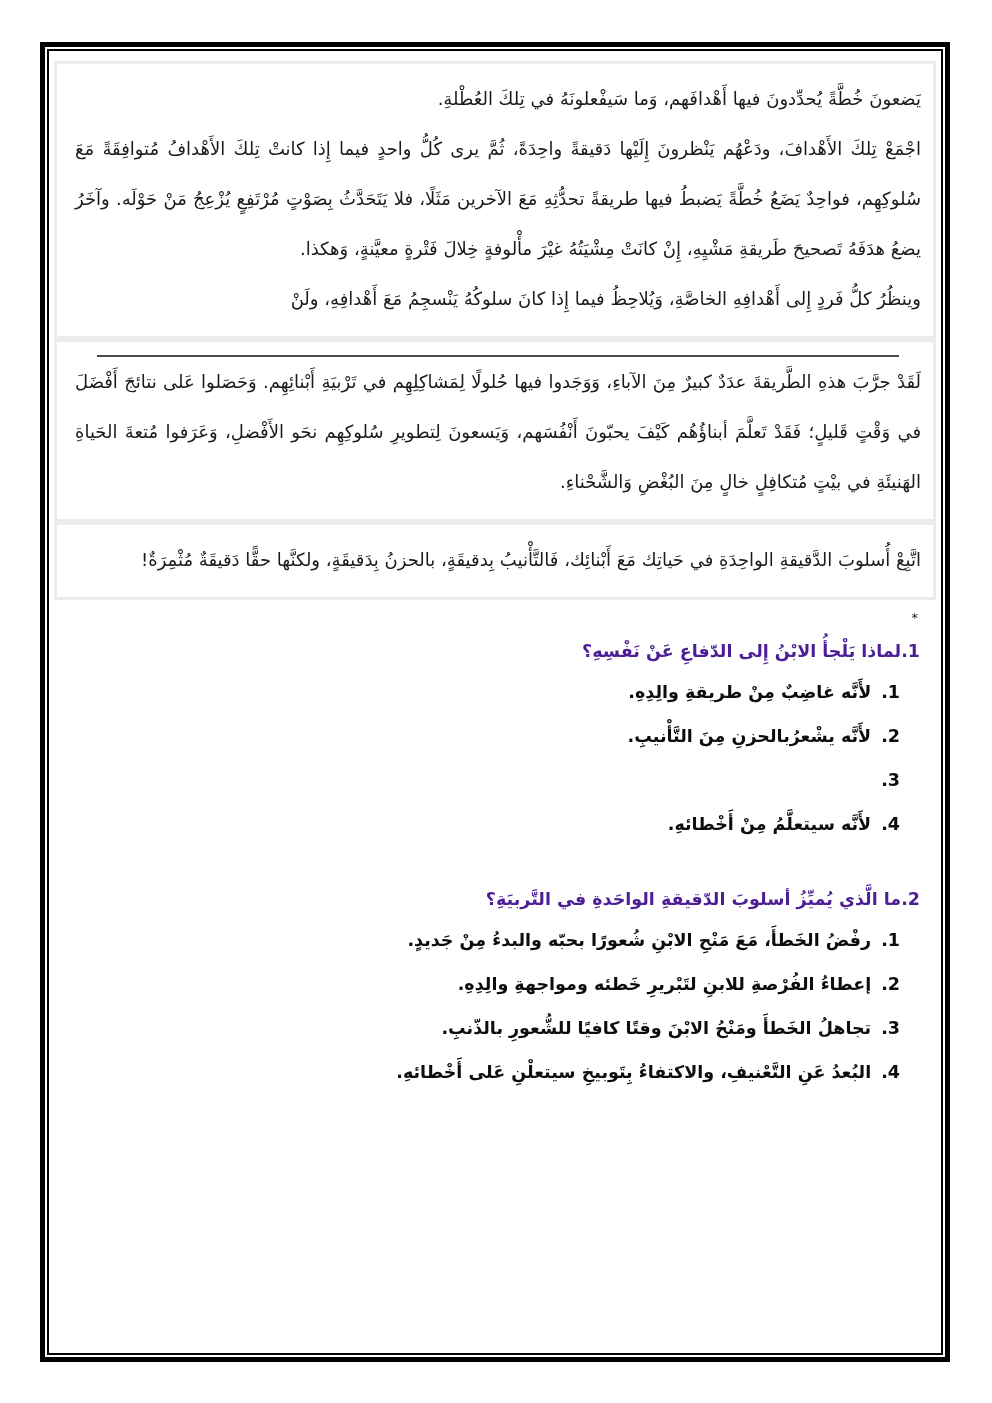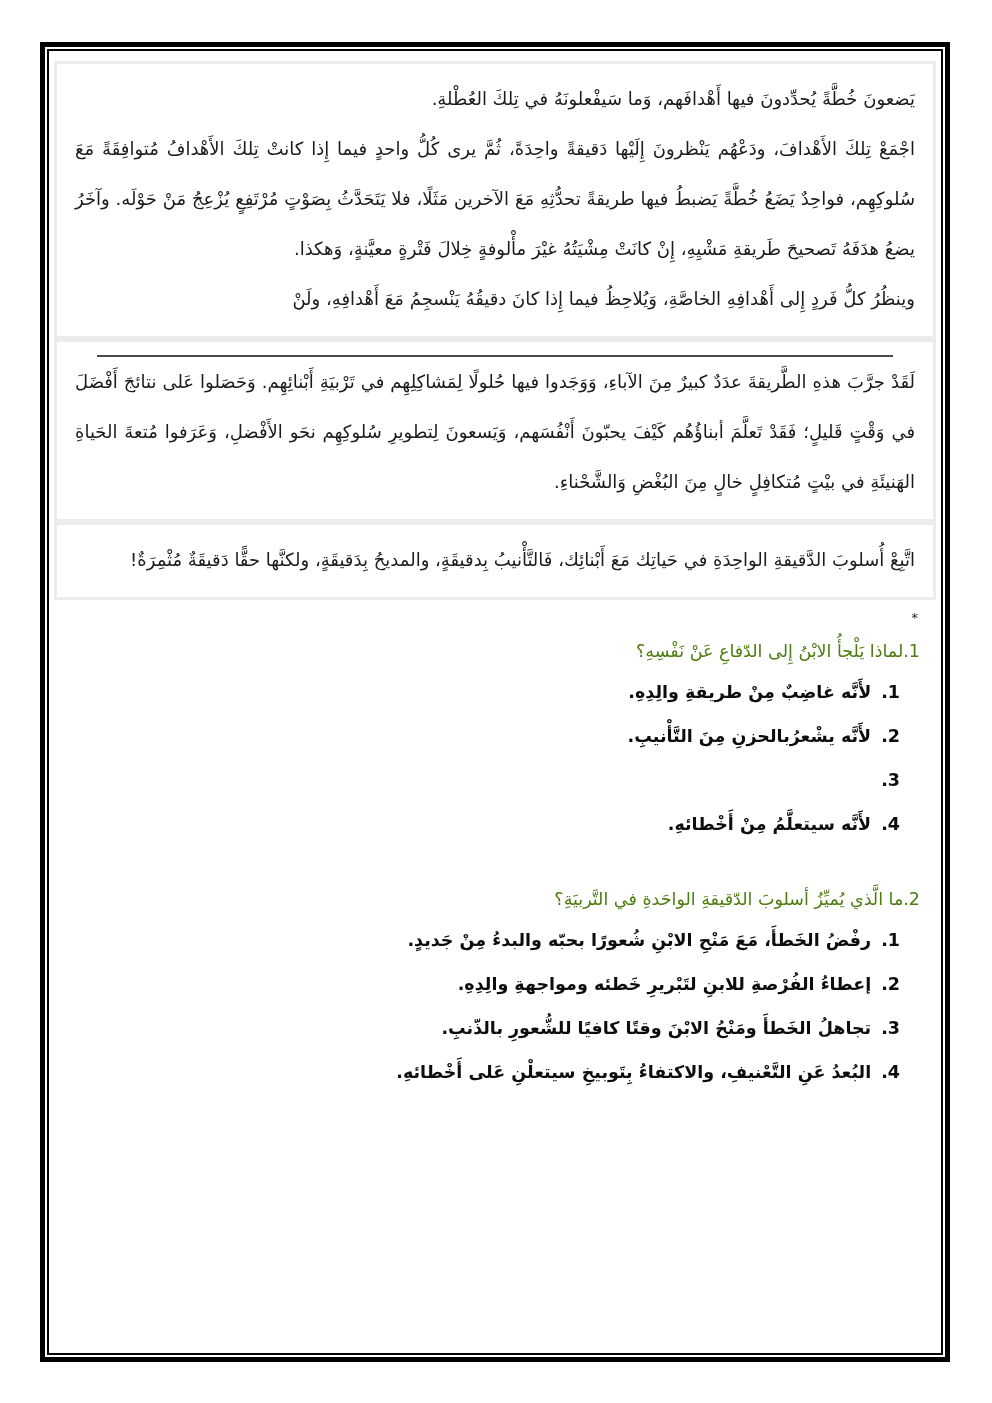--- a/index.html
+++ b/index.html
@@ -28,21 +28,21 @@
     border: 2px solid #000000;
     width: 100%; height: 100%;
     padding: 10px 5px 0 5px;
     overflow: hidden;
     background: #ffffff;
   }
   
   .panel {
     border: 3px solid #ececec;
     background: #ffffff;
-    padding: 10px 18px 12px 18px;
+    padding: 10px 12px 12px 18px;
   }
   .panel p {
     margin: 0;
     direction: rtl;
     text-align: justify;
     font-size: 18px;
     line-height: 50px;
     color: #1b1b1b;
   }
   .page-divider {
@@ -59,24 +59,24 @@
   .footnote {
     text-align: right;
     font-size: 13px;
     line-height: 20px;
     color: #222222;
     padding: 4px 2px 0 0;
   }
   .question { margin-top: 6px; }
   .question + .question { margin-top: 36px; }
   .q-header {
-    font-weight: normal;
+    font-weight: bold;
     font-size: 17.5px;
     line-height: 34px;
-    color: #4d7c0f;
+    color: #4c1d95;
   }
   .options {
     list-style: none;
     margin: 2px 0 0 0;
     padding: 0 20px 0 0;
   }
   .option {
     display: flex;
     gap: 10px;
     font-weight: bold;
@@ -90,30 +90,30 @@
 </head>
 <body>
 
 <div class="viewport">
   <div class="frame">
     <div class="frame-inner">
 
       <section class="panel">
         <p>يَضعونَ خُطَّةً يُحدِّدونَ فيها أَهْدافَهم، وَما سَيفْعلونَهُ في تِلكَ العُطْلةِ.</p>
         <p>اجْمَعْ تِلكَ الأَهْدافَ، ودَعْهُم يَنْظرونَ إِلَيْها دَقيقةً واحِدَةً، ثُمَّ يرى كُلُّ واحدٍ فيما إِذا كانتْ تِلكَ الأَهْدافُ مُتوافِقَةً مَعَ سُلوكِهِم، فواحِدٌ يَضَعُ خُطَّةً يَضبطُ فيها طريقةً تحدُّثِهِ مَعَ الآخرين مَثَلًا، فلا يَتَحَدَّثُ بِصَوْتٍ مُرْتَفِعٍ يُزْعِجُ مَنْ حَوْلَه. وآخَرُ يضعُ هدَفَهُ تَصحيحَ طَريقةِ مَشْيِهِ، إِنْ كانَتْ مِشْيَتُهُ غيْرَ مأْلوفةٍ خِلالَ فَتْرةٍ معيَّنةٍ، وَهكذا.</p>
-        <p>وينظُرُ كلُّ فَردٍ إِلى أَهْدافِهِ الخاصَّةِ، وَيُلاحِظُ فيما إِذا كانَ دقيقُهُ يَنْسجِمُ مَعَ أَهْدافِهِ، ولَنْ</p>
+        <p>وينظُرُ كلُّ فَردٍ إِلى أَهْدافِهِ الخاصَّةِ، وَيُلاحِظُ فيما إِذا كانَ سلوكُهُ يَنْسجِمُ مَعَ أَهْدافِهِ، ولَنْ</p>
       </section>
 
       <section class="panel">
         <hr class="page-divider">
         <p>لَقَدْ جرَّبَ هذهِ الطَّريقةَ عدَدٌ كبيرٌ مِنَ الآباءِ، وَوَجَدوا فيها حُلولًا لِمَشاكِلِهِم في تَرْبيَةِ أَبْنائِهِم. وَحَصَلوا عَلى نتائجَ أَفْضَلَ في وَقْتٍ قَليلٍ؛ فَقَدْ تَعلَّمَ أبناؤُهُم كَيْفَ يحبّونَ أَنْفُسَهم، وَيَسعونَ لِتطويرِ سُلوكِهِم نحَو الأَفْضلِ، وَعَرَفوا مُتعةَ الحَياةِ الهَنيئَةِ في بيْتٍ مُتكافِلٍ خالٍ مِنَ البُغْضِ وَالشَّحْناءِ.</p>
       </section>
 
       <section class="panel">
-        <p>اتَّبِعْ أُسلوبَ الدَّقيقةِ الواحِدَةِ في حَياتِك مَعَ أَبْنائِك، فَالتَّأْنيبُ بِدقيقَةٍ، والمديحُ بِدَقيقَةٍ، ولكنَّها حقًّا دَقيقَةٌ مُثْمِرَةٌ!</p>
+        <p>اتَّبِعْ أُسلوبَ الدَّقيقةِ الواحِدَةِ في حَياتِك مَعَ أَبْنائِك، فَالتَّأْنيبُ بِدقيقَةٍ، بالحزنُ بِدَقيقَةٍ، ولكنَّها حقًّا دَقيقَةٌ مُثْمِرَةٌ!</p>
       </section>
 
       <div class="questions">
         <div class="footnote">*</div>
 
         <div class="question">
           <div class="q-header"><span>1.</span><span>لماذا يَلْجأُ الابْنُ إِلى الدّفاعِ عَنْ نَفْسِهِ؟</span></div>
           <ol class="options">
             <li class="option">
               <span class="opt-num">1.</span>

